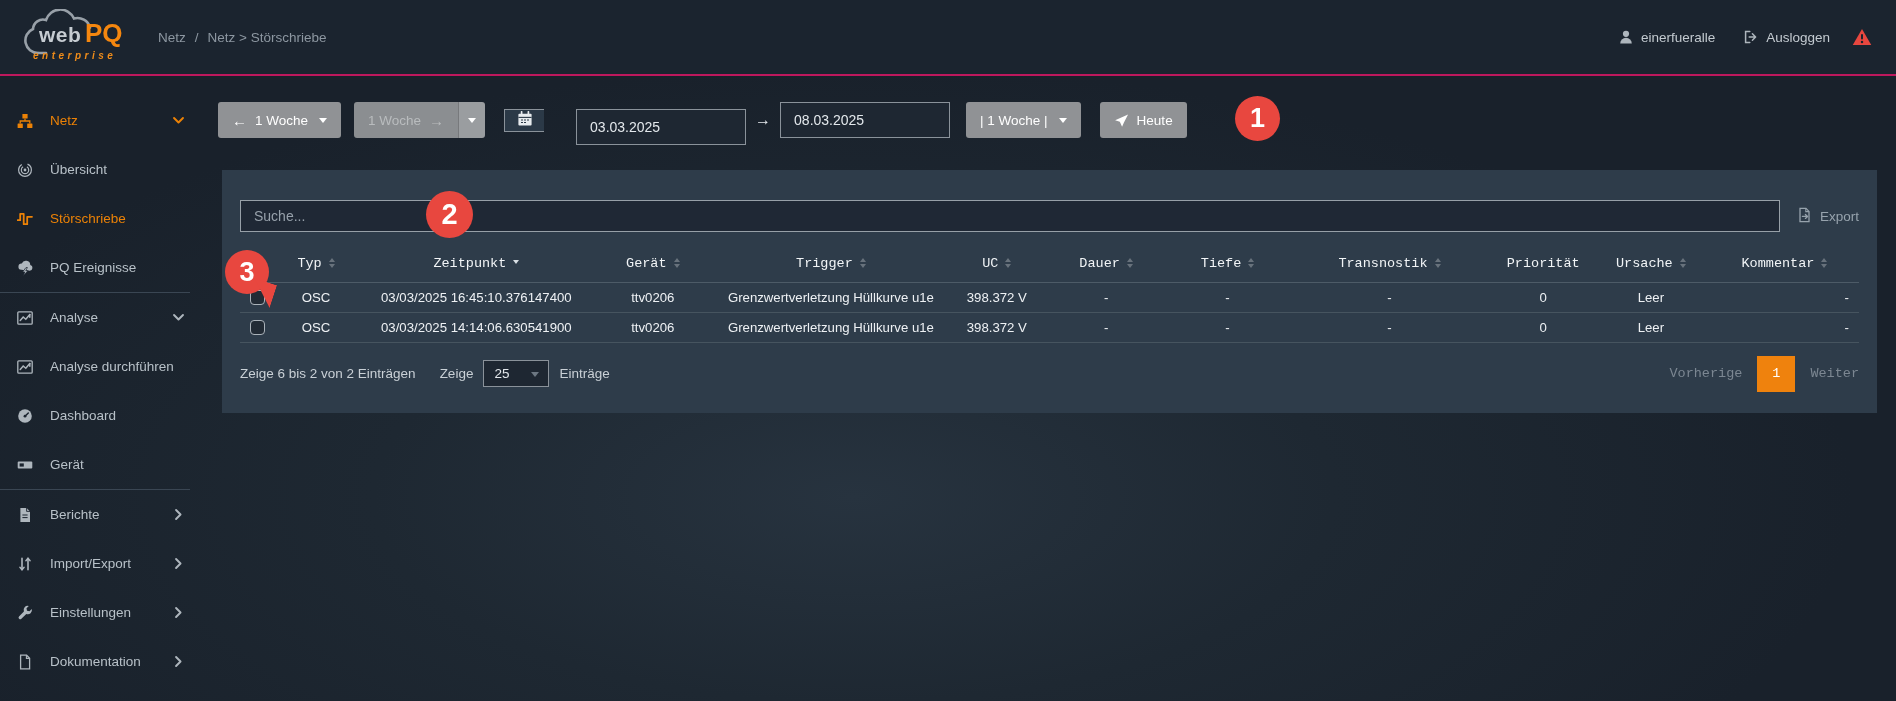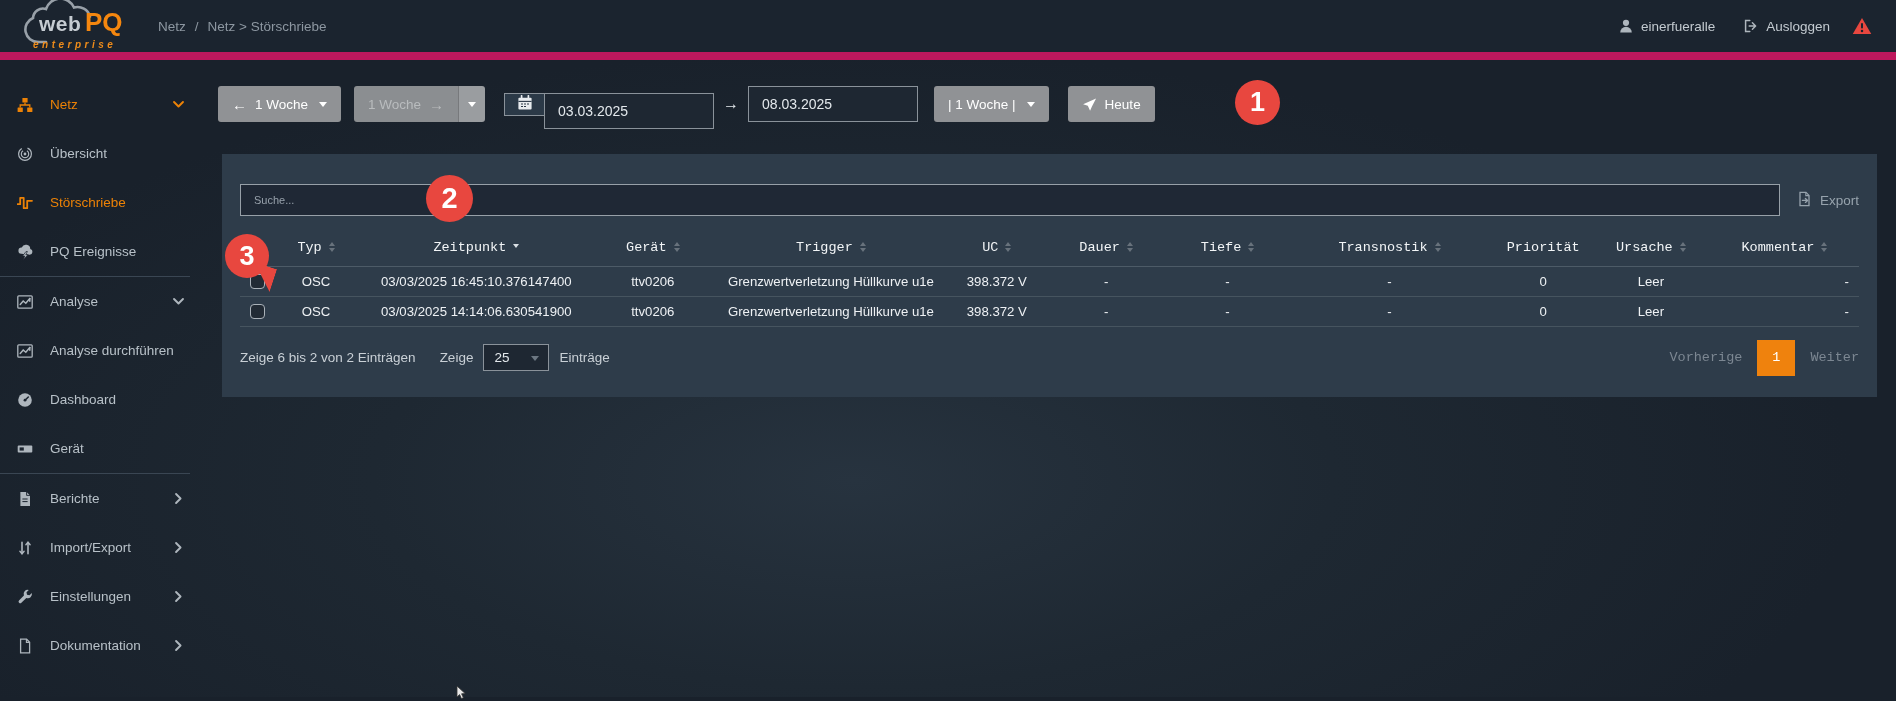--- a/index.html
+++ b/index.html
@@ -1,20 +1,20 @@
 <!DOCTYPE html>
 <html><head>
 <meta charset="utf-8">
 <style>
   * { box-sizing: border-box; margin: 0; padding: 0; }
   html,body { width:1896px; height:701px; overflow:hidden; }
   body { font-family:"Liberation Sans", sans-serif; background:#19212b; color:#e8ecef; font-size:13px; }
 
   
-  .topbar { height:60px; background:#1b242f; border-bottom:8px solid #be185d; display:flex; align-items:center; position:relative;justify-content:flex-end; }
+  .topbar { height:76px; background:#1b242f; border-bottom:2px solid #be185d; display:flex; align-items:center; position:relative;justify-content:flex-end; }
   .logo { position:relative; width:138px; height:58px; margin-left:12px; flex:none; }
   .logo svg.cloud { position:absolute; left:0; top:1px; color:#98a0a8; }
   .logo .web { position:absolute; left:27px; top:15px; font-size:21px; font-weight:bold; color:#c6ccd2; letter-spacing:0.5px; }
   .logo .pq  { position:absolute; left:73px; top:10px; font-size:26px; font-weight:bold; color:#f5870f; }
   .logo .tagline { position:absolute; left:21px; top:42px; font-size:10px; font-style:italic; font-weight:bold; letter-spacing:3.5px; color:#ef8c1a; }
   .breadcrumb { margin-left:8px; color:#8d97a1; font-size:13.5px; display:flex; gap:9px; }
   .topbar-right { margin-left:auto; margin-right:24px; display:flex; align-items:center; gap:28px; color:#c3cad0; font-size:13.5px; }
   .user-chip, .logout-chip { display:flex; align-items:center; gap:7px; }
   .user-chip .ic, .logout-chip .ic { color:#aeb6bd; display:flex; }
   .warn-ic { display:flex; margin-left:-6px; }
@@ -38,39 +38,39 @@
   .btn { height:36px; background:#909295; border:none; border-radius:3px; color:#fff; font-size:13.5px;
          display:flex; align-items:center; padding:0 14px; cursor:pointer; font-family:inherit; }
   .btn .caret { width:0; height:0; border:4px solid transparent; border-top:5px solid #fff; margin-left:11px; margin-top:4px; }
   .btn .arr { font-size:15px; margin-right:8px; }
   .btn.disabled { background:#8b8e91; color:#b9bcbe; cursor:default; }
   .btn.disabled .arr { margin-right:0; margin-left:8px; }
   .split-caret { height:36px; width:27px; background:#9a9da0; border-radius:0 3px 3px 0; border-left:1px solid #77797c;
                  display:flex; align-items:center; justify-content:center; cursor:pointer; }
   .split-caret .caret { width:0;height:0;border:4px solid transparent; border-top:5px solid #fff; margin-top:4px;}
   .btn.split-main { border-radius:3px 0 0 3px; }
-  .date-group { display:flex; height:23px; }
+  .date-group { display:flex; height:23px;gap:32px; }
   .cal-btn { width:40px; background:#2b3947; border:1px solid #8a929a; border-right:none; display:flex; align-items:center; justify-content:center; cursor:pointer; color:#e8ecef; }
   .date-input { width:170px; height:36px; background:#1e2732; border:1px solid #8a929a; color:#e3e8ec; font-size:14px;
                 padding:0 13px; font-family:inherit; }
   .between-arrow { color:#e6eaee; font-size:16px; margin:0 9px; }
   .gap13 { width:13px; } .gap16 { width:16px; } .gap19 { width:19px; }
 
   
   .badge { position:absolute; background:#e8473f; color:#fff; border-radius:50%; display:flex; align-items:center; justify-content:center; font-weight:bold; z-index:30; }
   .badge-1 { left:1020px; top:20px;  width:45px; height:45px; font-size:27px; }
   .badge-2 { left:211px;  top:115px; width:47px; height:47px; font-size:29px; }
   .badge-3 { left:10px;   top:174px; width:44px; height:44px; font-size:27px; }
   .badge-3::after { content:''; position:absolute; right:-5px; bottom:-11px; width:24px; height:24px; background:#e8473f;
                     clip-path:polygon(0 0, 100% 0, 100% 100%); transform:rotate(18deg); z-index:-1; }
 
   
   .panel { position:absolute; left:7px; top:94px; width:1655px; height:243px; background:#2e3c4a; }
   .search-row { padding:30px 18px 0; display:flex; align-items:center; }
-  .search-input { flex:1; height:32px; background:#1f2835; border:1px solid #97a0a8; color:#dfe4e8; font-size:11px;
+  .search-input { flex:1; height:32px; background:#1f2835; border:1px solid #97a0a8; color:#dfe4e8; font-size:14px;
                   padding:0 13px; font-family:inherit; }
   .search-input::placeholder { color:#97a1ab; }
   .export-btn { margin-left:17px; display:flex; align-items:center; gap:7px; color:#97a3ad; font-size:13.5px; cursor:pointer; flex:none; }
 
   
   table { width:calc(100% - 36px); margin:12px 18px 0; border-collapse:collapse; table-layout:fixed; }
   thead th { height:38px; font-weight:normal; font-size:13.5px; color:#f2f5f7; border-bottom:1px solid #4d5b67; }
   tbody td { height:30px; font-size:13.2px; color:#eef1f4; text-align:center; border-bottom:1px solid #46545f; }
   th .hwrap { display:inline-flex; align-items:center;font-family:Liberation Mono, monospace; }
   col.c-sel{width:2.2%} col.c-typ{width:5%} col.c-zeit{width:14.8%} col.c-ger{width:7%} col.c-trig{width:15%}

